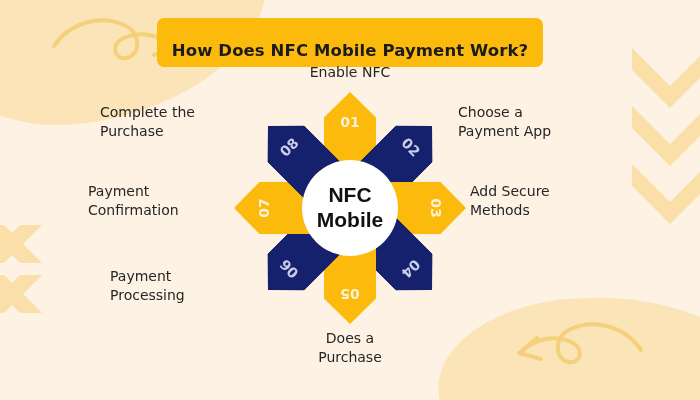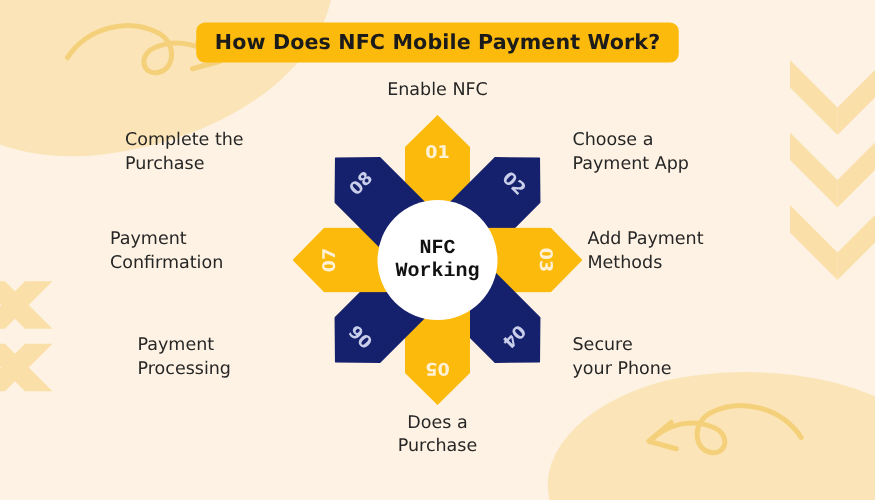--- a/index.html
+++ b/index.html
@@ -31,21 +31,21 @@
   .chev-right{position:absolute;right:0px;top:48px;}
   .chev-left{position:absolute;left:-8px;bottom:84px;}
 
   
   .title-wrap{position:absolute;left:0;right:0;top:18px;display:flex;justify-content:center;}
   .title-pill{
     background:#FCBA0C;
     color:#1B1B1B;
     font-size:16.5px;font-weight:bold;
     letter-spacing:.1px;
-    padding:6px 15px 7px;
+    padding:23px 15px 7px;
     border-radius:7px;
     white-space:nowrap;
     font-family:"DejaVu Sans", sans-serif;
   }
 
   
   .wheel{
     position:absolute;left:350px;top:208px;
     width:0;height:0;
   }
@@ -72,22 +72,22 @@
   .petal.n .num{color:#C9CEEA;}
 
   .hub{
     position:absolute;left:350px;top:208px;
     width:96px;height:96px;margin-left:-48px;margin-top:-48px;
     background:#FFFFFF;border-radius:50%;
     display:flex;flex-direction:column;align-items:center;justify-content:center;
     line-height:1.18;
   }
   .hub span{
-    font-size:16px;font-weight:bold;color:#111;
-    font-family:Liberation Mono, monospace;
+    font-size:21px;font-weight:bold;color:#111;
+    font-family:Liberation Sans, sans-serif;
   }
 
   
   .lbl{
     position:absolute;
     font-size:14px;color:#262626;line-height:1.35;
     font-family:"DejaVu Sans", sans-serif;
     white-space:pre-line;
   }
   .lbl.r{text-align:left;}
@@ -168,30 +168,28 @@
       <div class="num">07</div>
     </div>
     <div class="petal n" style="transform:rotate(315deg)">
       <div class="shape"></div>
       <div class="num">08</div>
     </div>
   </div>
 
   <div class="hub">
     <span>NFC</span>
-    <span>Working</span>
+    <span>Mobile</span>
   </div>
 
   <div class="lbl c" style="left:270px;top:63px;width:160px;">Enable NFC</div>
   <div class="lbl l" style="left:458px;top:103px;width:140px;">Choose a
 Payment App</div>
-  <div class="lbl l" style="left:470px;top:182px;width:150px;">Add Payment
+  <div class="lbl l" style="left:470px;top:182px;width:150px;">Add Secure
 Methods</div>
-  <div class="lbl l" style="left:458px;top:267px;width:140px;">Secure
-your Phone</div>
   <div class="lbl c" style="left:270px;top:329px;width:160px;">Does a
 Purchase</div>
   <div class="lbl r" style="left:110px;top:267px;width:160px;">Payment
 Processing</div>
   <div class="lbl r" style="left:88px;top:182px;width:182px;">Payment
 Confirmation</div>
   <div class="lbl r" style="left:100px;top:103px;width:170px;">Complete the
 Purchase</div>
 
 </div>

